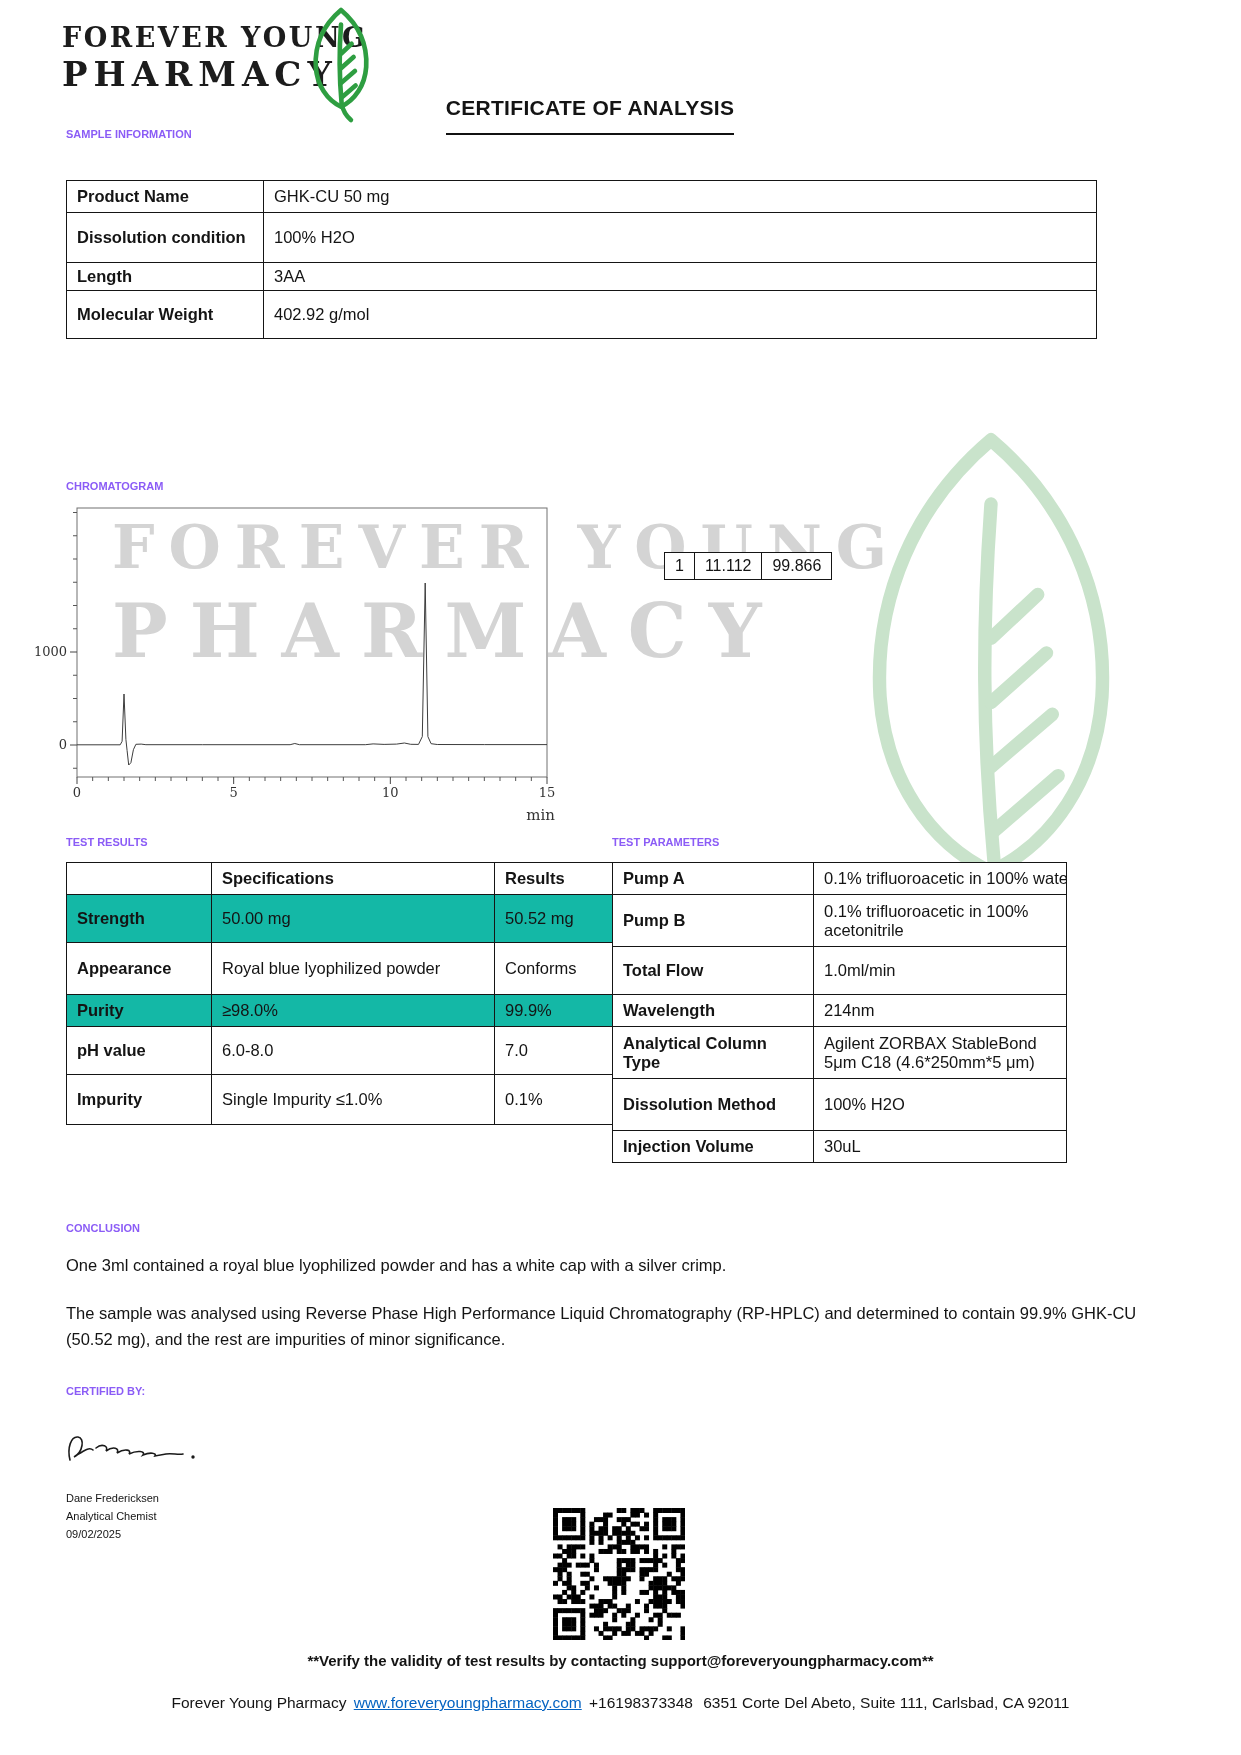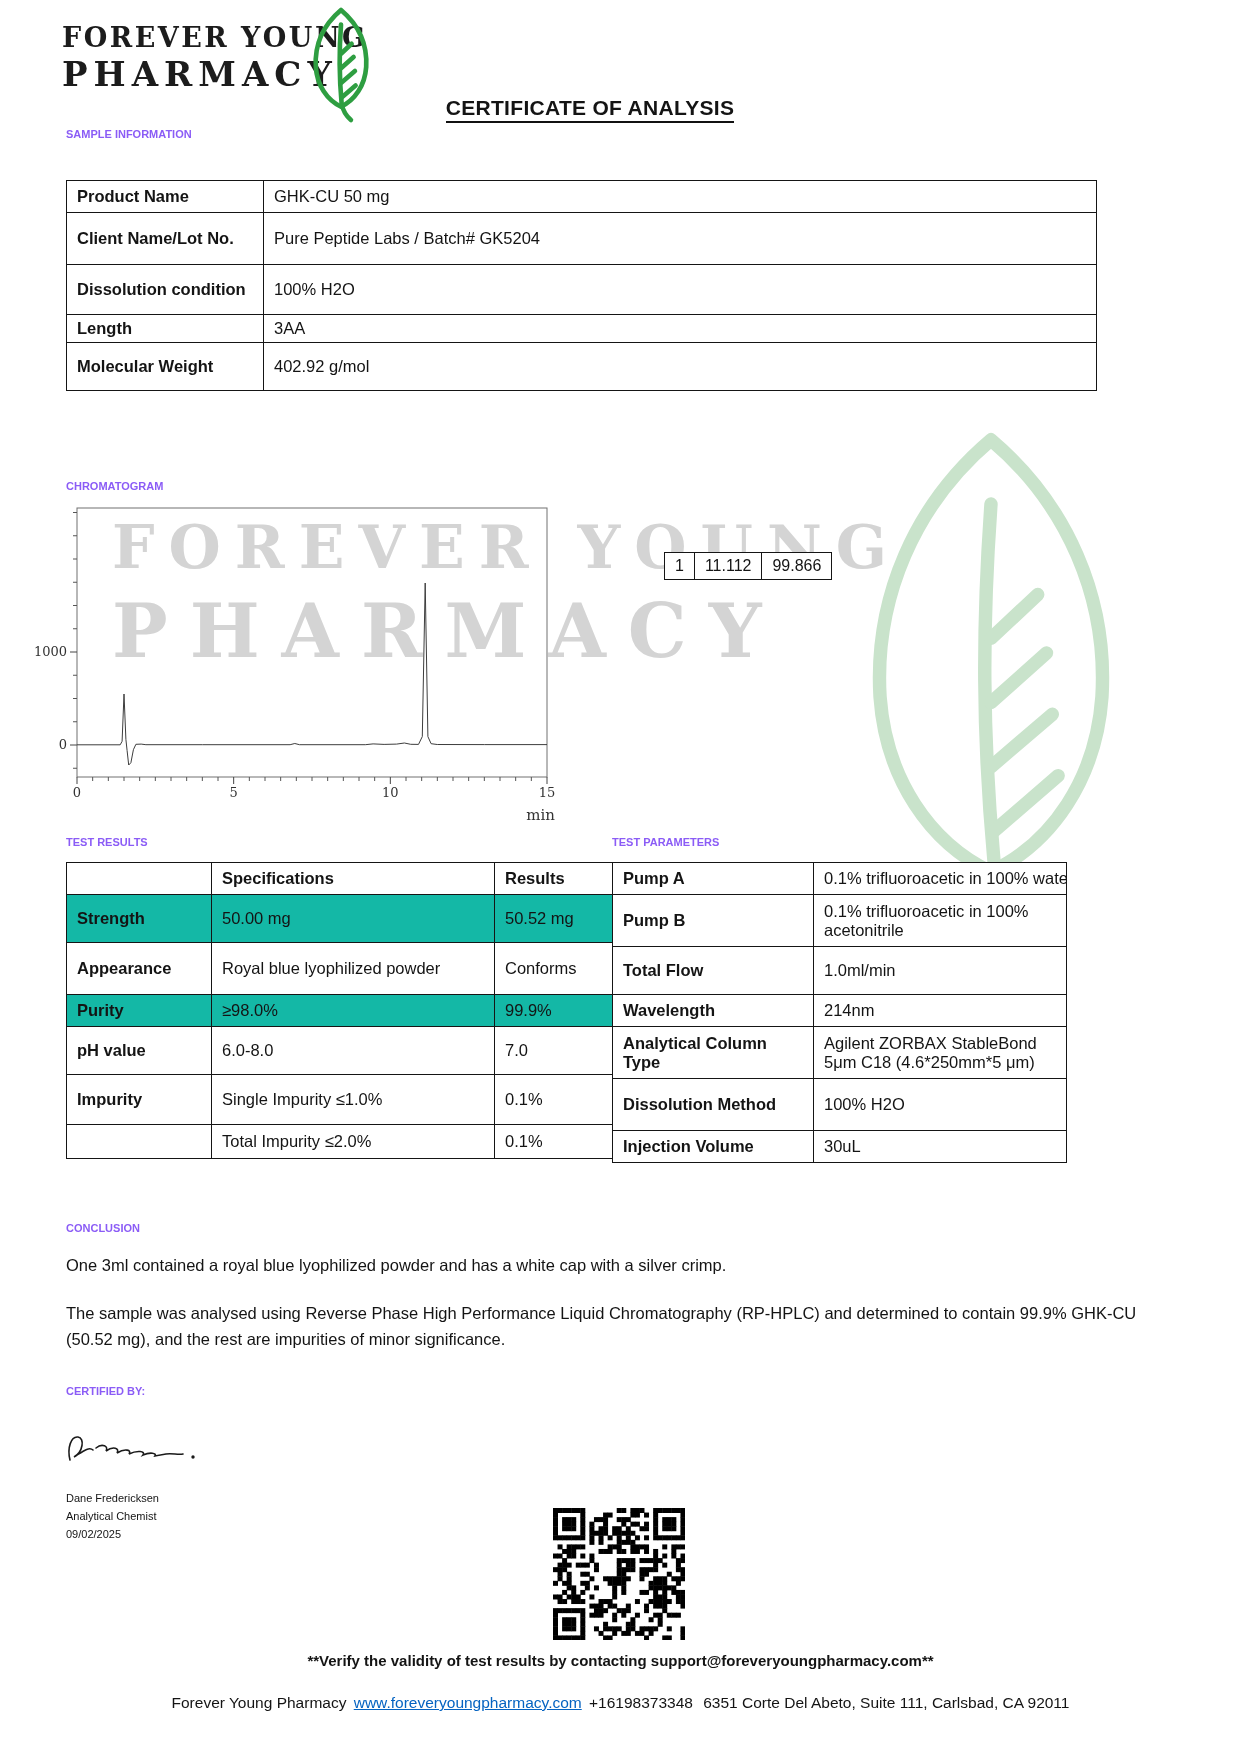--- a/index.html
+++ b/index.html
@@ -7,21 +7,21 @@
         font-family:"Liberation Sans",sans-serif;color:#141414;overflow:hidden;}
 
   
   .logo{position:absolute;left:62px;top:22px;font-family:"DejaVu Serif",serif;font-weight:bold;color:#1c1c1c;z-index:3;}
   .logo .l1{font-size:27px;letter-spacing:2.5px;}
   .logo .l2{font-size:34px;letter-spacing:6px;margin-top:1px;}
   .logo-leaf{position:absolute;left:306px;top:6px;z-index:3;}
 
   .title{position:absolute;left:370px;top:96px;width:440px;text-align:center;
          font-size:21px;font-weight:bold;z-index:3;}
-  .title span{border-bottom:2.5px solid #111;padding-bottom:2px;letter-spacing:.3px;}
+  .title span{border-bottom:2.5px solid #111;padding-bottom:14px;letter-spacing:.3px;}
 
   .sec{position:absolute;font-size:11px;font-weight:bold;color:#8b5cf6;z-index:3;}
 
   table{border-collapse:collapse;font-size:16.5px;color:#141414;}
   table.t{position:absolute;z-index:2;table-layout:fixed;}
   table.t td{border:1.5px solid #151515;padding:4px 10px;vertical-align:middle;background:#fff;overflow:hidden;}
   td.lab{font-weight:bold;padding-right:14px !important;}
 
   .sample{left:66px;top:180px;width:1031px;}
   .sample td.lab{width:172px;}
@@ -90,24 +90,20 @@
     </g>
   </svg>
   <div class="title"><span>CERTIFICATE OF ANALYSIS</span></div>
 
   <div class="sec" style="left:66px;top:128px;">SAMPLE INFORMATION</div>
   <table class="t sample">
     <tbody>
         <tr style="height:32px;">
       <td class="lab">Product Name</td>
       <td>GHK-CU 50 mg</td>
-    </tr>
-    <tr style="height:52px;">
-      <td class="lab">Client Name/Lot No.</td>
-      <td>Pure Peptide Labs / Batch# GK5204</td>
     </tr>
     <tr style="height:50px;">
       <td class="lab">Dissolution condition</td>
       <td>100% H2O</td>
     </tr>
     <tr style="height:28px;">
       <td class="lab">Length</td>
       <td>3AA</td>
     </tr>
     <tr style="height:48px;">
@@ -207,25 +203,20 @@
       <td class="c2">99.9%</td>
     </tr>
     <tr style="height:48px;">
       <td class="c0 lab">pH value</td>
       <td class="c1">6.0-8.0</td>
       <td class="c2">7.0</td>
     </tr>
     <tr style="height:50px;">
       <td class="c0 lab">Impurity</td>
       <td class="c1">Single Impurity ≤1.0%</td>
-      <td class="c2">0.1%</td>
-    </tr>
-    <tr style="height:34px;">
-      <td class="c0 lab"></td>
-      <td class="c1">Total Impurity ≤2.0%</td>
       <td class="c2">0.1%</td>
     </tr>
   </tbody>
     </table>
 
   <div class="sec" style="left:612px;top:836px;">TEST PARAMETERS</div>
   <table class="t params">
     <tbody>
         <tr style="height:32px;">
       <td class="lab">Pump A</td>

